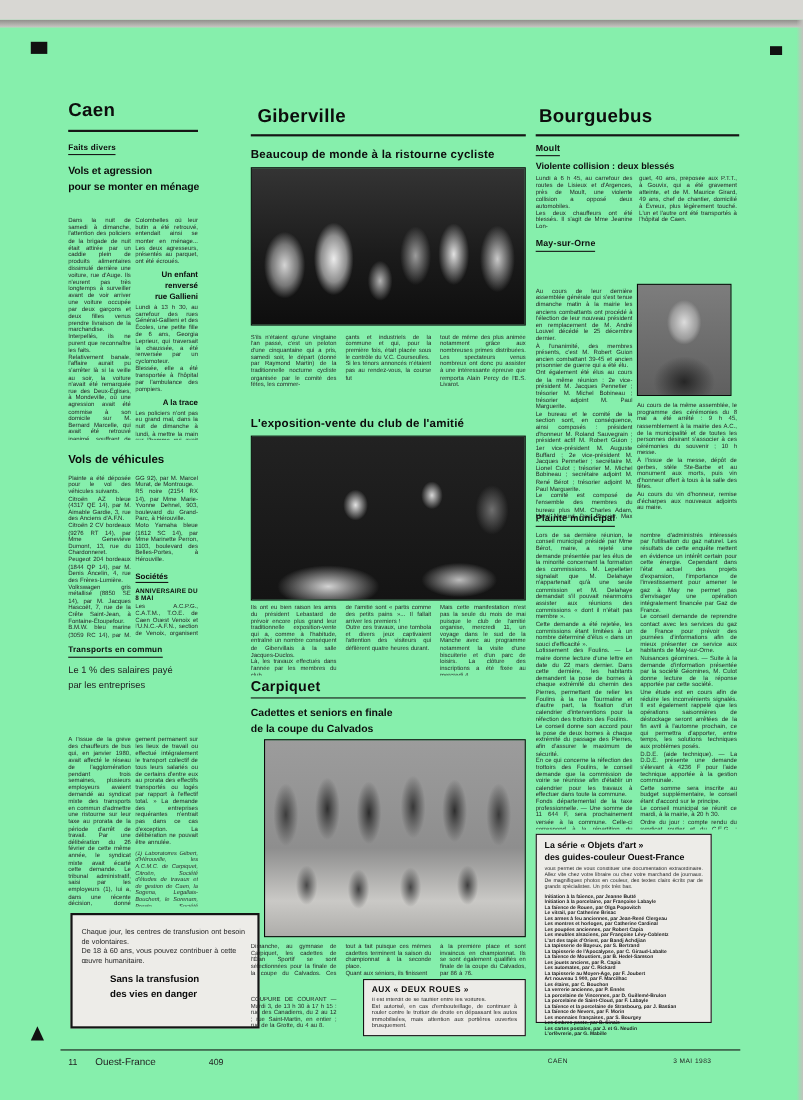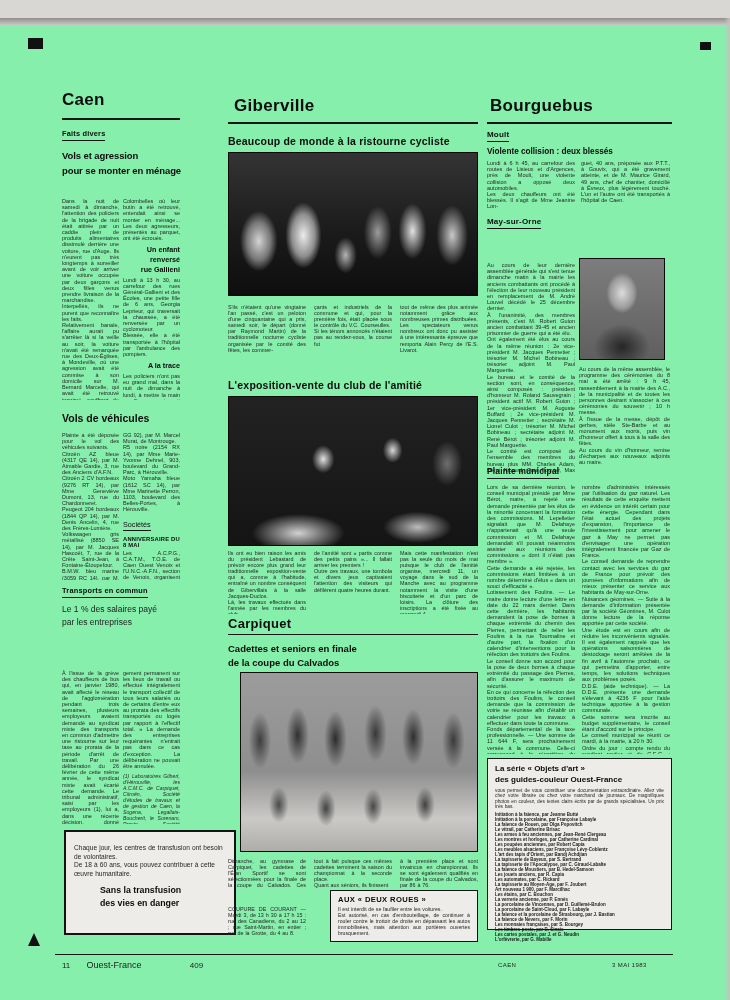--- a/index.html
+++ b/index.html
@@ -15,21 +15,21 @@
   .thin{height:1px;}
   .rubric{position:absolute;font-weight:bold;font-size:7.4px;border-bottom:1.3px solid #161616;
     padding-bottom:1.5px;color:#0d0d0d;letter-spacing:.2px;}
   .hl{position:absolute;font-weight:bold;white-space:pre-line;color:#0c0c0c;}
   .bt{font-size:5.5px;line-height:1.13;text-align:justify;white-space:pre-line;
     color:#262626;overflow:hidden;word-spacing:.3px;}
   .cols{position:absolute;display:flex;overflow:hidden;}
   .cols>*{flex:none;}
   .subhl{font-weight:bold;font-size:7.2px;line-height:1.35;white-space:pre-line;
     margin:4px 0 2px;color:#0c0c0c;text-align:right;}
-  .inline-rubric{font-weight:normal;font-size:7.2px;border-bottom:1.2px solid #161616;
+  .inline-rubric{font-weight:bold;font-size:7.2px;border-bottom:1.2px solid #161616;
     display:inline-block;padding-bottom:1px;margin:5px 0 3px;color:#0c0c0c;}
   .minihl{font-weight:bold;font-size:5.8px;margin:2px 0 2px;color:#0c0c0c;letter-spacing:.2px;}
   .footnote{font-style:italic;font-size:5.2px;line-height:1.15;text-align:justify;
     white-space:pre-line;color:#2c2c2c;margin-top:5px;overflow:hidden;}
   .photo{position:absolute;border:1px solid #0a0a0a;}
   .box{position:absolute;border:2px solid #141414;background:#edece8;box-sizing:border-box;}
   .mark{position:absolute;background:#111;}
   #photo-nocturne{background:
     radial-gradient(ellipse 26px 42px at 12% 62%,#d4d4d4 0%,#777 45%,rgba(0,0,0,0) 72%),
     radial-gradient(ellipse 24px 44px at 30% 58%,#ececec 0%,#8e8e8e 48%,rgba(0,0,0,0) 75%),
@@ -217,21 +217,21 @@
     <div class="bt" style="width:88px;height:270px">nombre d'administrés intéressés par l'utilisation du gaz naturel. Les résultats de cette enquête mettent en évidence un intérêt certain pour cette énergie. Cependant dans l'état actuel des projets d'expansion, l'importance de l'investissement pour amener le gaz à May ne permet pas d'envisager une opération intégralement financée par Gaz de France.
 Le conseil demande de reprendre contact avec les services du gaz de France pour prévoir des journées d'informations afin de mieux présenter ce service aux habitants de May-sur-Orne.
 Nuisances géomines. — Suite à la demande d'information présentée par la société Géomines, M. Culot donne lecture de la réponse apportée par cette société.
 Une étude est en cours afin de réduire les inconvénients signalés. Il est également rappelé que les opérations saisonnières de déstockage seront arrêtées de la fin avril à l'automne prochain, ce qui permettra d'apporter, entre temps, les solutions techniques aux problèmes posés.
 D.D.E. (aide technique). — La D.D.E. présente une demande s'élevant à 4236 F pour l'aide technique apportée à la gestion communale.
 Cette somme sera inscrite au budget supplémentaire, le conseil étant d'accord sur le principe.
 Le conseil municipal se réunit ce mardi, à la mairie, à 20 h 30.
 Ordre du jour : compte rendu du syndicat routier et du C.E.G. ; informations sur aides-ménagères et aides-familiales ; fête du 8 mai.</div>
   </div>
 
-  <div class="box" style="left:487px;top:740px;width:185px;height:172px;padding:5px 7px;border-width:1.5px">
+  <div class="box" style="left:487px;top:740px;width:160px;height:172px;padding:5px 7px;border-width:1.5px">
     <div class="hl" style="position:static;font-size:8px;line-height:1.35">La série « Objets d'art »
 des guides-couleur Ouest-France</div>
     <div class="bt" style="font-size:4.8px;line-height:1.15;margin-top:2px">vous permet de vous constituer une documentation extraordinaire. Allez vite chez votre libraire ou chez votre marchand de journaux. De magnifiques photos en couleur, des textes clairs écrits par de grands spécialistes. Un prix très bas.</div>
     <div style="margin-top:2px;font-size:4.5px;line-height:1.12;font-weight:bold;color:#1a1a1a;overflow:hidden">
 
     <div>Initiation à la faïence, par Jeanne Butté</div>
         <div>Initiation à la porcelaine, par Françoise Labayle</div>
         <div>La faïence de Rouen, par Olga Popovitch</div>
         <div>Le vitrail, par Catherine Brisac</div>
         <div>Les armes à feu anciennes, par Jean-René Clergeau</div>

